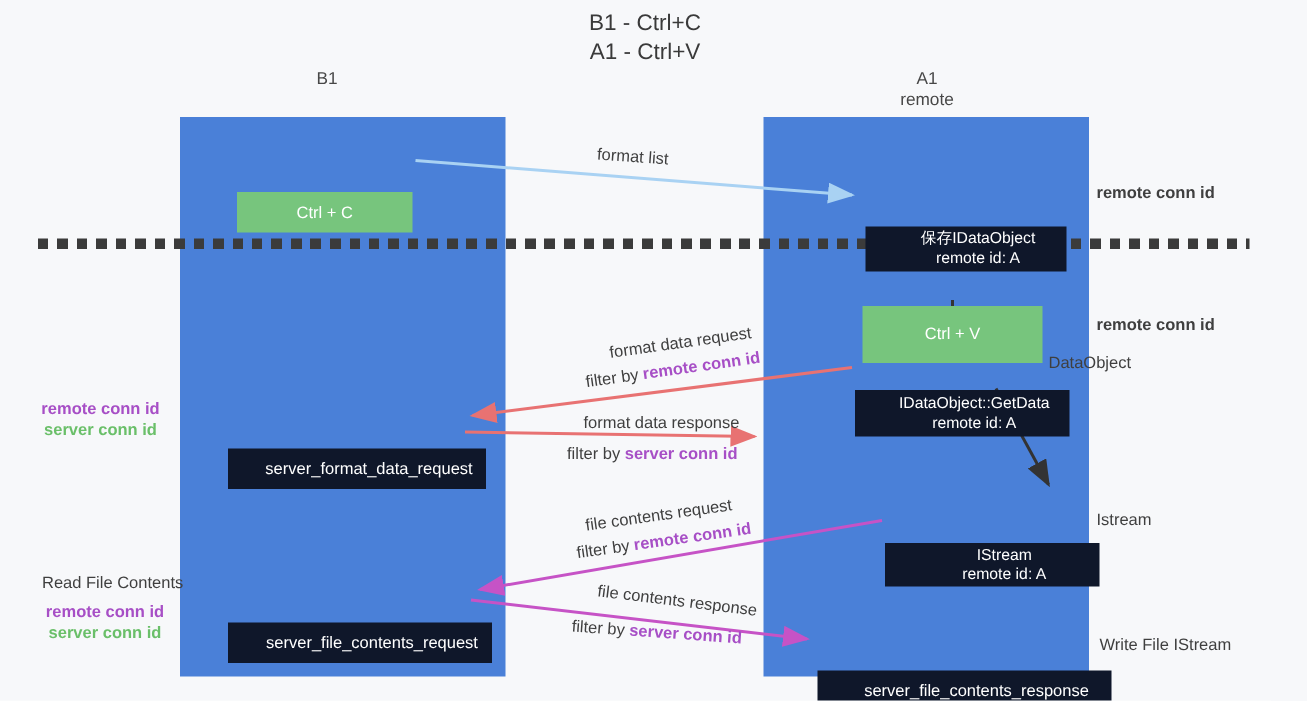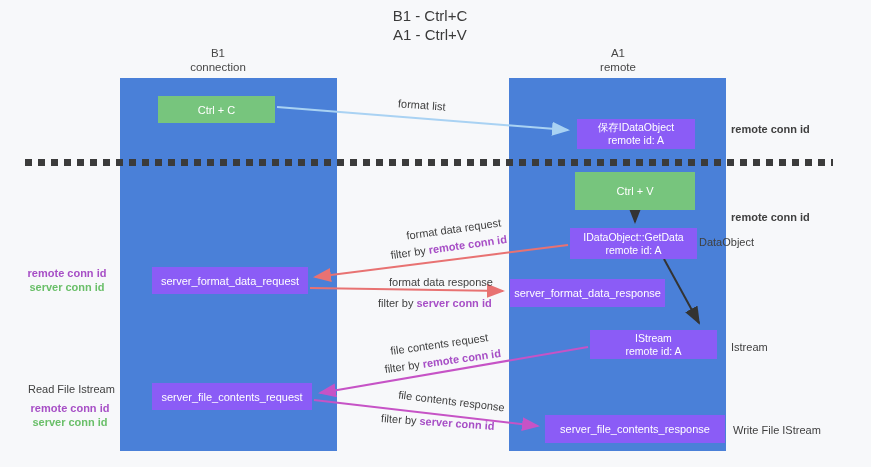--- a/index.html
+++ b/index.html
@@ -21,24 +21,24 @@
   .lane{
     position:absolute;background:#4a80d8;
   }
   .dashline{
     position:absolute;left:25px;top:159px;width:808px;height:7px;
     background:repeating-linear-gradient(90deg,#3b3b3b 0 7px,transparent 7px 13px);
   }
   .node{
     position:absolute;display:flex;flex-direction:column;
     align-items:center;justify-content:center;
-    color:#ffffff;text-align:left;white-space:nowrap;
+    color:#ffffff;text-align:left;white-space:nowrap;margin-top:32px;
   }
   .node.green{background:#77c57d;font-size:11px;}
-  .node.orange{background:#8b5cf6;}
+  .node.orange{background:#0f172a;padding-left:16px;}
   .node .l1,.node .l2{font-size:10.5px;line-height:13px;}
   .node.single{font-size:11px;}
   .edge-label{
     position:absolute;font-size:11px;color:#3f3f3f;white-space:nowrap;
   }
   .rot-up{transform:rotate(-8deg);}
   .rot-dn{transform:rotate(7deg);}
   .rot-dn-sm{transform:rotate(4deg);}
   .purple{color:#a74fc6;font-weight:bold;}
   .greenlbl{color:#6abf69;font-weight:bold;}
@@ -58,21 +58,20 @@
 
 <div class="canvas">
 
   <div class="title-block">
     <div>B1 - Ctrl+C</div>
     <div>A1 - Ctrl+V</div>
   </div>
 
   <div class="lane-header" style="left:150px;top:46px;">
     <div>B1</div>
-    <div>connection</div>
   </div>
   <div class="lane-header" style="left:550px;top:46px;">
     <div>A1</div>
     <div>remote</div>
   </div>
 
   <div class="lane" style="left:120px;top:78px;width:217px;height:373px;"></div>
   <div class="lane" style="left:509px;top:78px;width:217px;height:373px;"></div>
 
   <div class="dashline"></div>
@@ -116,23 +115,20 @@
 
   <div class="node orange" style="left:570px;top:228px;width:127px;height:31px;">
     <span class="l1">IDataObject::GetData</span>
     <span class="l2">remote id: A</span>
   </div>
 
   <div class="node orange single" style="left:152px;top:267px;width:156px;height:27px;">
     <span>server_format_data_request</span>
   </div>
 
-  <div class="node orange single" style="left:510px;top:279px;width:155px;height:28px;">
-    <span>server_format_data_response</span>
-  </div>
 
   <div class="node orange" style="left:590px;top:330px;width:127px;height:29px;">
     <span class="l1">IStream</span>
     <span class="l2">remote id: A</span>
   </div>
 
   <div class="node orange single" style="left:152px;top:383px;width:160px;height:27px;">
     <span>server_file_contents_request</span>
   </div>
 
@@ -165,19 +161,19 @@
   <div class="side-label bold purple" style="left:731px;top:123px;">remote conn id</div>
   <div class="side-label bold purple" style="left:731px;top:211px;">remote conn id</div>
   <div class="side-label" style="left:699px;top:236px;">DataObject</div>
   <div class="side-label" style="left:731px;top:341px;">Istream</div>
   <div class="side-label" style="left:733px;top:424px;">Write File IStream</div>
 
   <div class="side-stack" style="left:22px;top:267px;">
     <div class="purple">remote conn id</div>
     <div class="greenlbl">server conn id</div>
   </div>
-  <div class="side-label" style="left:28px;top:383px;">Read File Istream</div>
+  <div class="side-label" style="left:28px;top:383px;">Read File Contents</div>
   <div class="side-stack" style="left:25px;top:402px;">
     <div class="purple">remote conn id</div>
     <div class="greenlbl">server conn id</div>
   </div>
 
 </div>
 
 </body></html>

